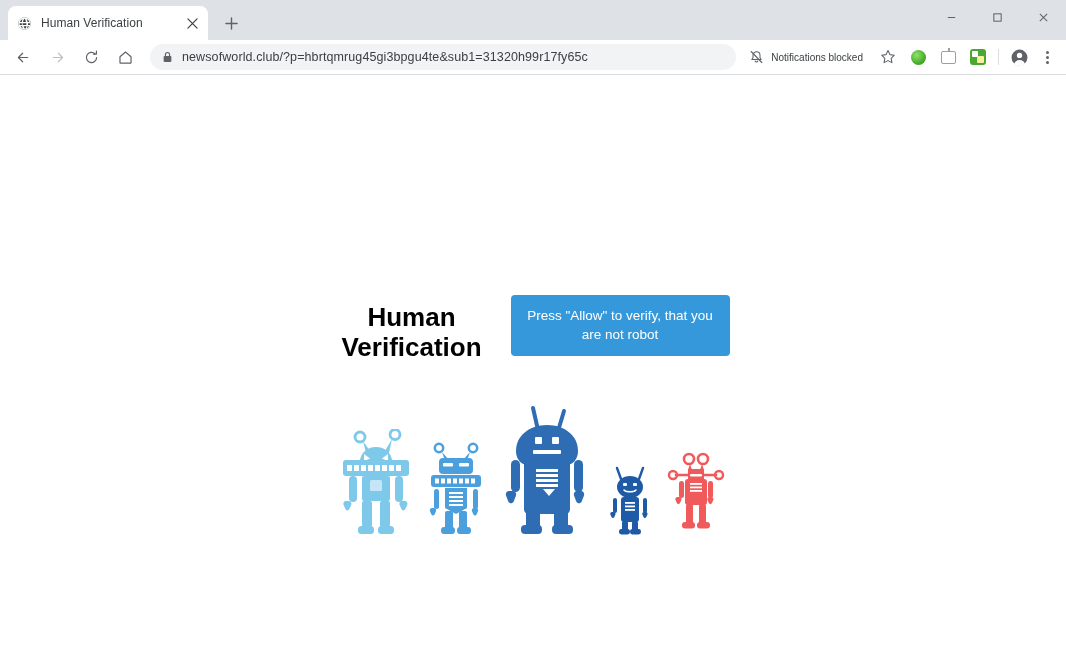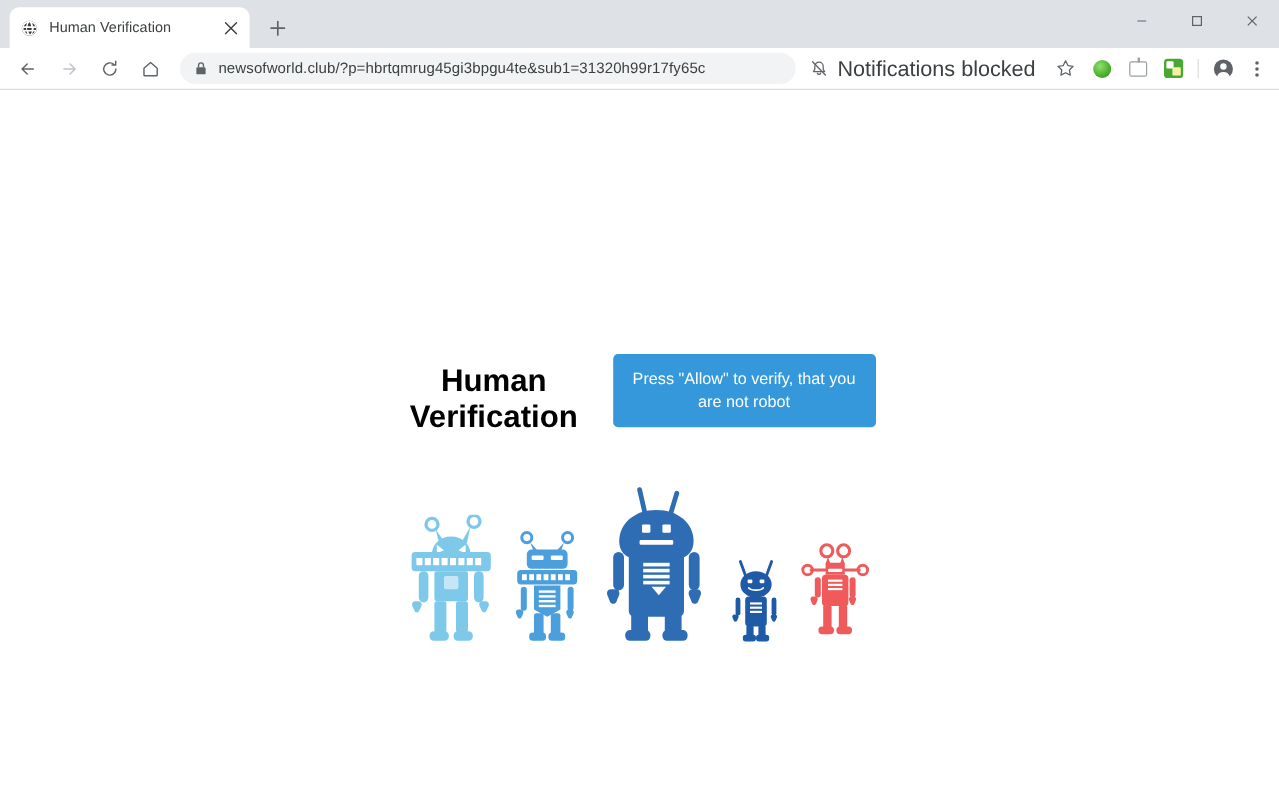--- a/index.html
+++ b/index.html
@@ -135,21 +135,21 @@
   }
   .notif-chip {
     display: flex;
     align-items: center;
     height: 26px;
     padding: 0 6px;
     border-radius: 13px;
   }
   .notif-chip .bell { width: 16px; height: 16px; display:flex; align-items:center; justify-content:center; color:#5f6368; }
   .notif-label {
-    font-size: 18px;
+    font-size: 10px;
     color: #3c4043;
     margin-left: 7px;
     white-space: nowrap;
   }
   .star-btn {
     width: 26px; height: 26px;
     margin-left: 6px;
     display: flex; align-items: center; justify-content: center;
     color: #5f6368;
   }

